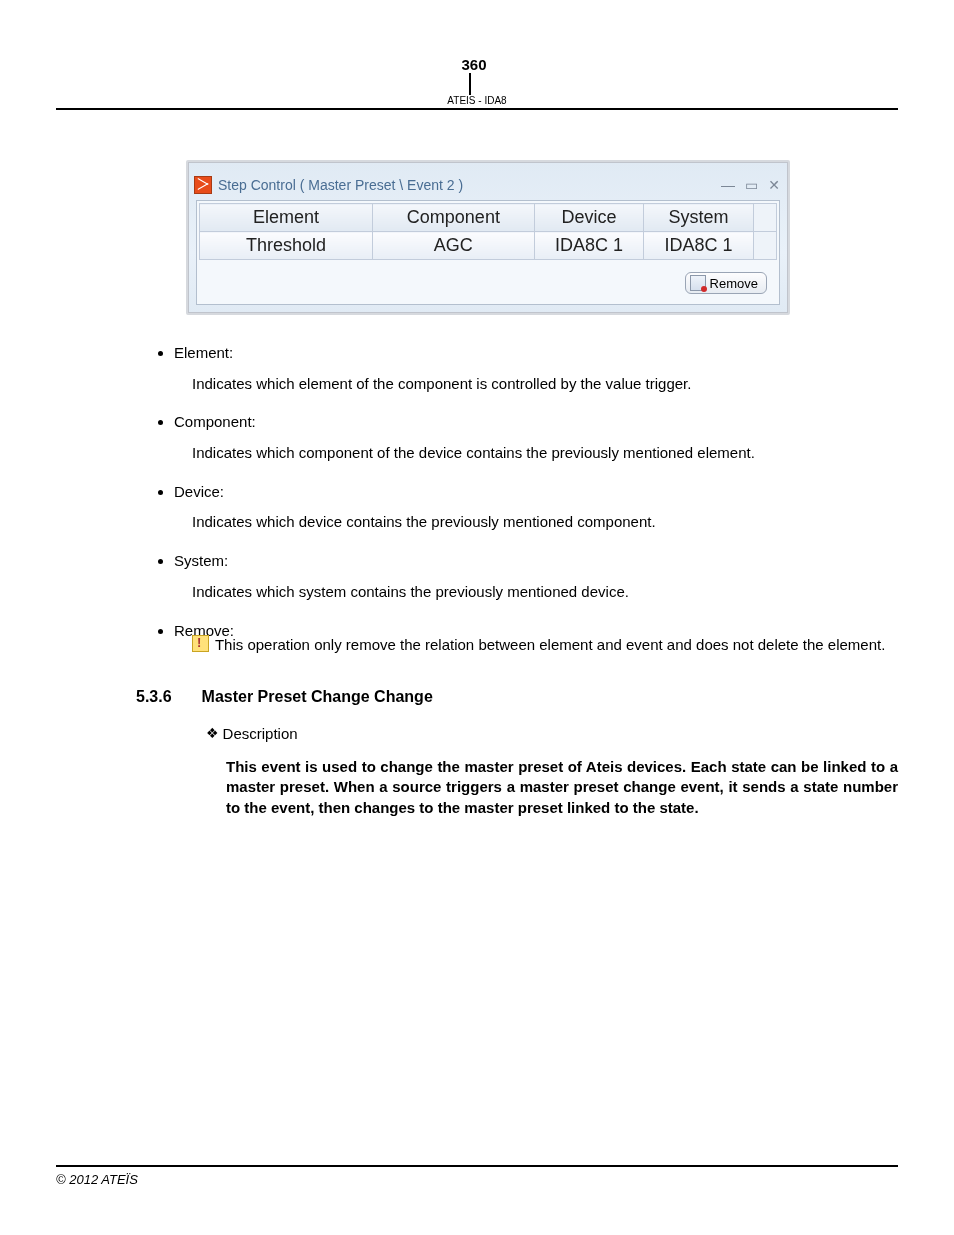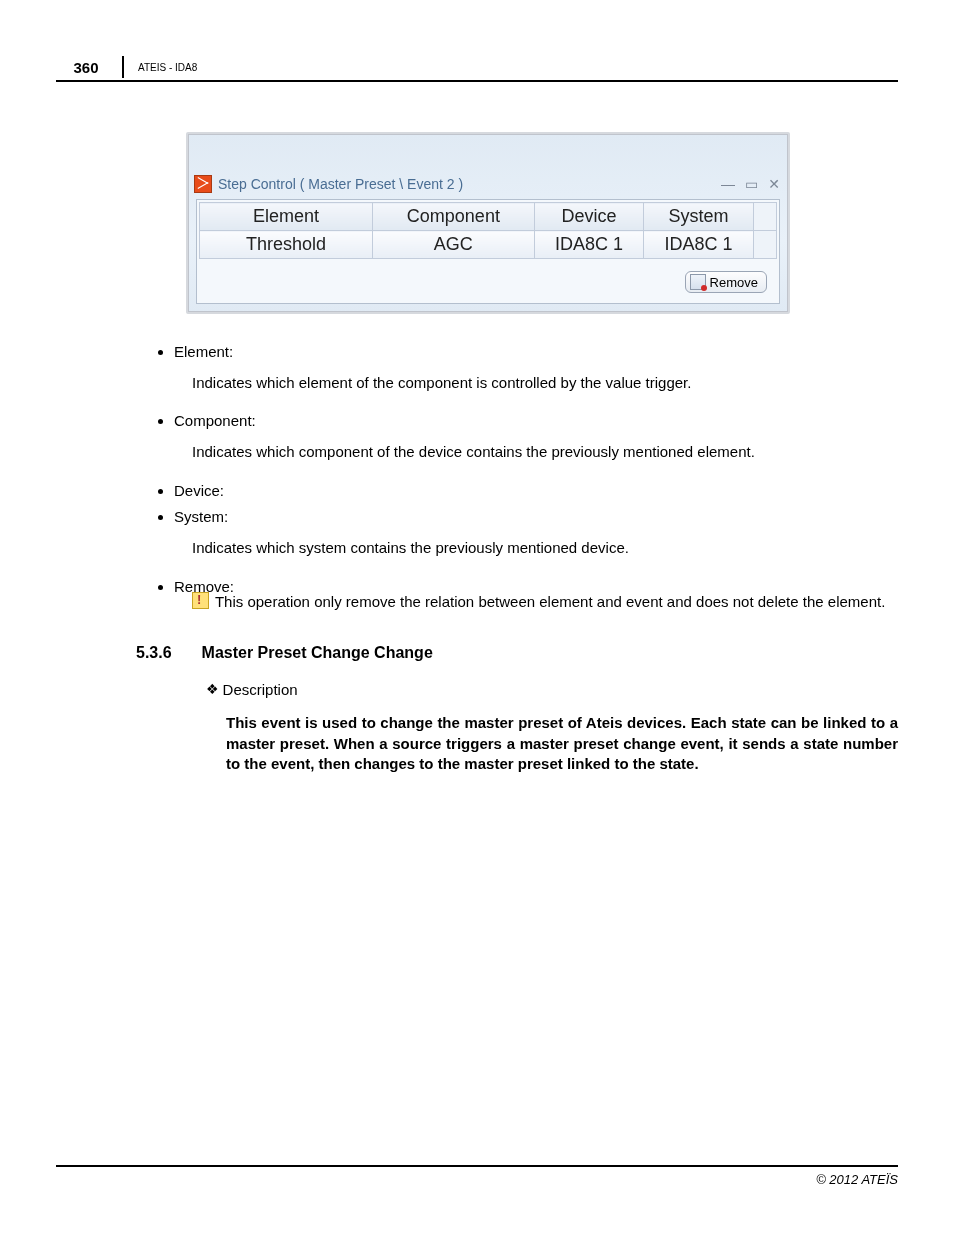--- a/index.html
+++ b/index.html
@@ -17,20 +17,21 @@
     position: relative;
     box-sizing: border-box;
     padding: 56px 56px 40px 56px;
   }
   .header-line {
     display: flex;
     align-items: center;
     border-bottom: 2px solid #000;
     padding-bottom: 2px;
     margin-bottom: 50px;
+    flex-direction: column;
   }
   .page-number {
     font-weight: bold;
     font-size: 15px;
     width: 60px;
     text-align: center;
     padding-right: 6px;
   }
   .vdiv {
     width: 2px;
@@ -49,24 +50,23 @@
     width: 600px;
     border: 2px solid #d6d9de;
     border-radius: 2px;
     background: linear-gradient(#e0eaf4, #e9f1f9 60%, #e0eaf4);
     box-shadow: 0 0 0 1px #c0c4cc inset;
   }
   .dialog-titlebar {
     display: flex;
     align-items: center;
     gap: 6px;
-    padding: 5px 8px 6px 6px;
+    padding: 14px 8px 6px 6px;
     color: #496d93;
     font-size: 14px;
-    margin-top: 36px;
   }
   .dialog-icon {
     width: 16px; height: 16px;
     background: #e84c1a;
     border: 1px solid #a83a13;
     position: relative;
     flex-shrink: 0;
   }
   .dialog-icon::before, .dialog-icon::after {
     content: "";
@@ -194,21 +194,20 @@
     margin: 0 0 16px 70px;
     text-align: justify;
     font-weight: bold;
   }
 
   .footer {
     position: absolute;
     bottom: 48px;
     left: 56px; right: 56px;
     border-top: 2px solid #000;
-    text-align: right;
     padding-top: 5px;
     font-style: italic;
     font-size: 13px;
   }
 </style>
 </head>
 <body>
 
 <div class="page">
 
@@ -268,20 +267,21 @@
       <li>
         <span>Element:</span>
         <div class="indent">Indicates which element of the component is controlled by the value trigger.</div>
       </li>
       <li>
         <span>Component:</span>
         <div class="indent">Indicates which component of the device contains the previously mentioned element.</div>
       </li>
       <li>
         <span>Device:</span>
+        <div class="indent">Indicates which device contains the previously mentioned component.</div>
       </li>
       <li>
         <span>System:</span>
         <div class="indent">Indicates which system contains the previously mentioned device.</div>
       </li>
       <li>
         <span>Remove:</span>
         <div class="indent" style="margin-top:-6px;">
           <span class="warn-icon"></span>
           <span>This operation only remove the relation between element and event and does not delete the element.</span>

